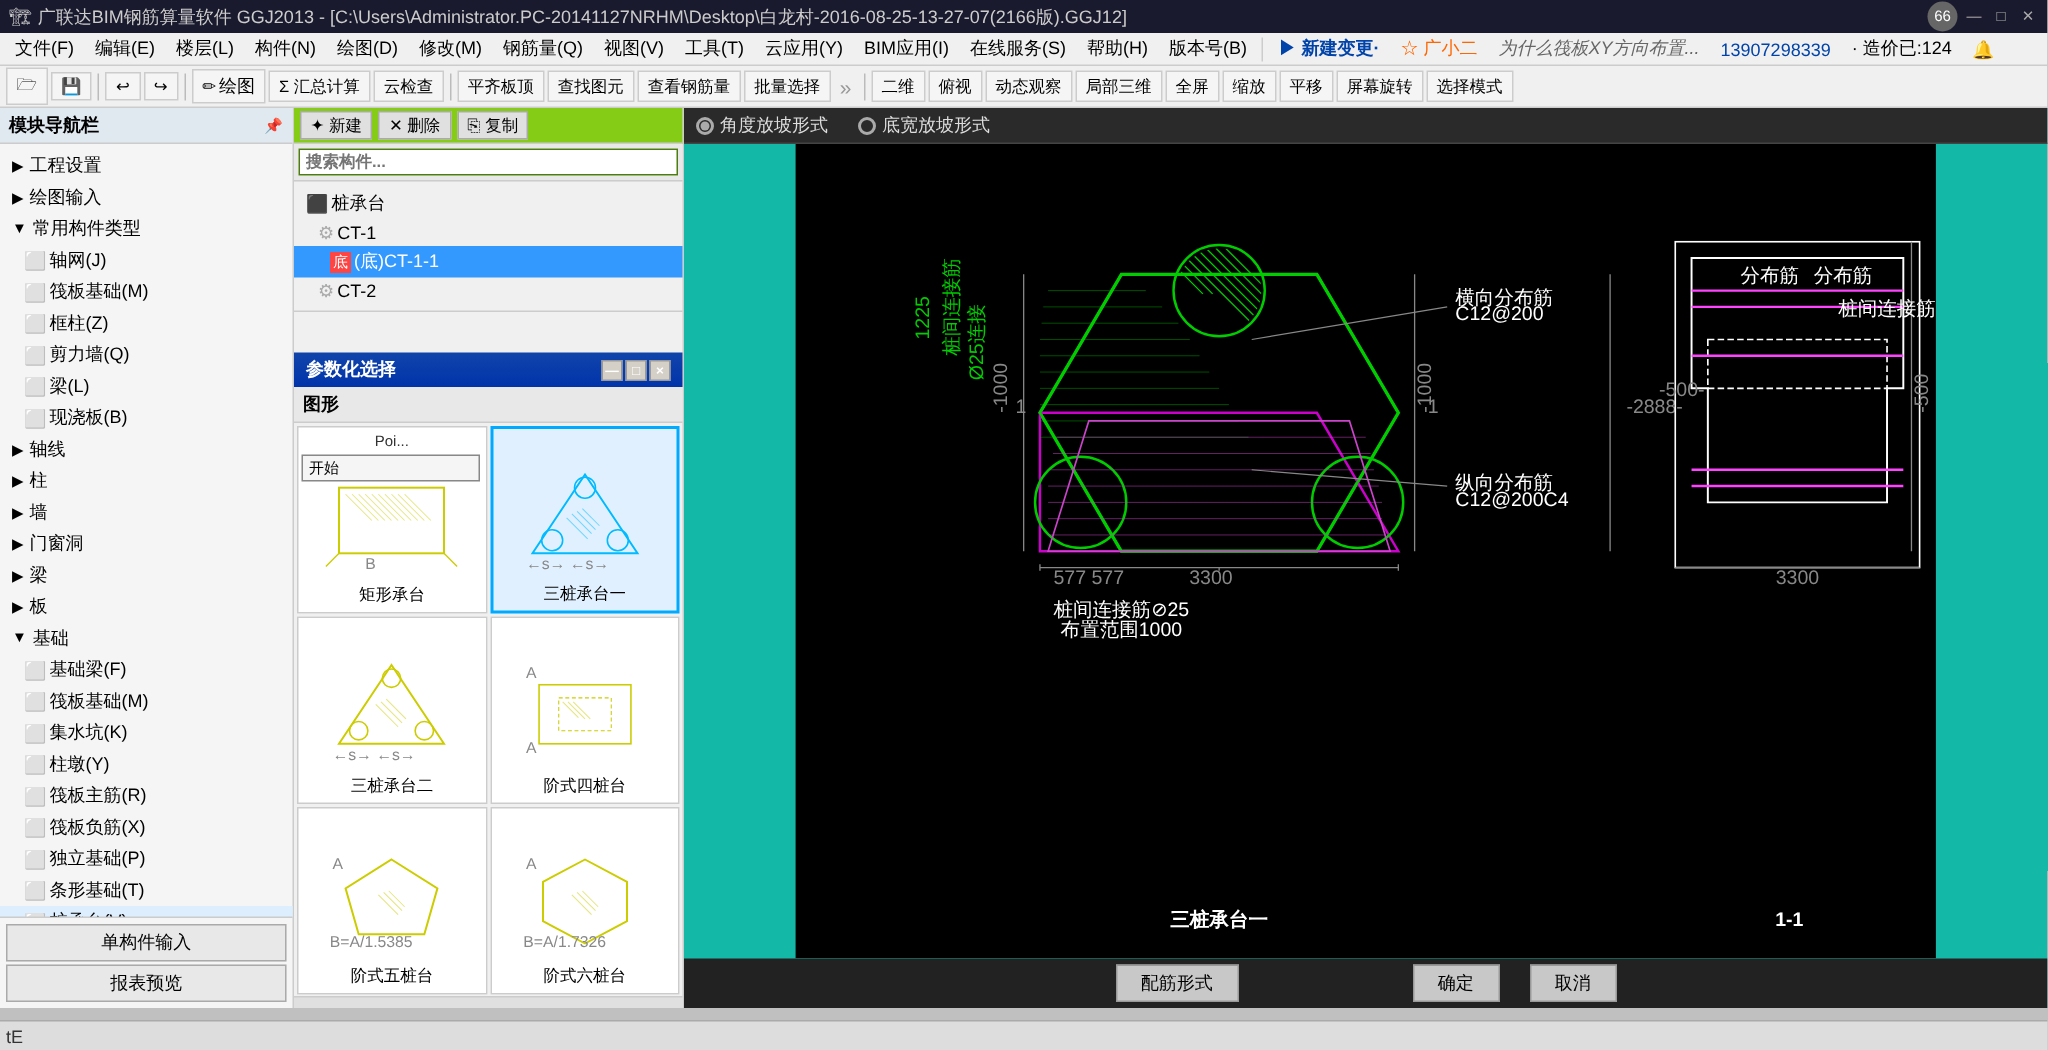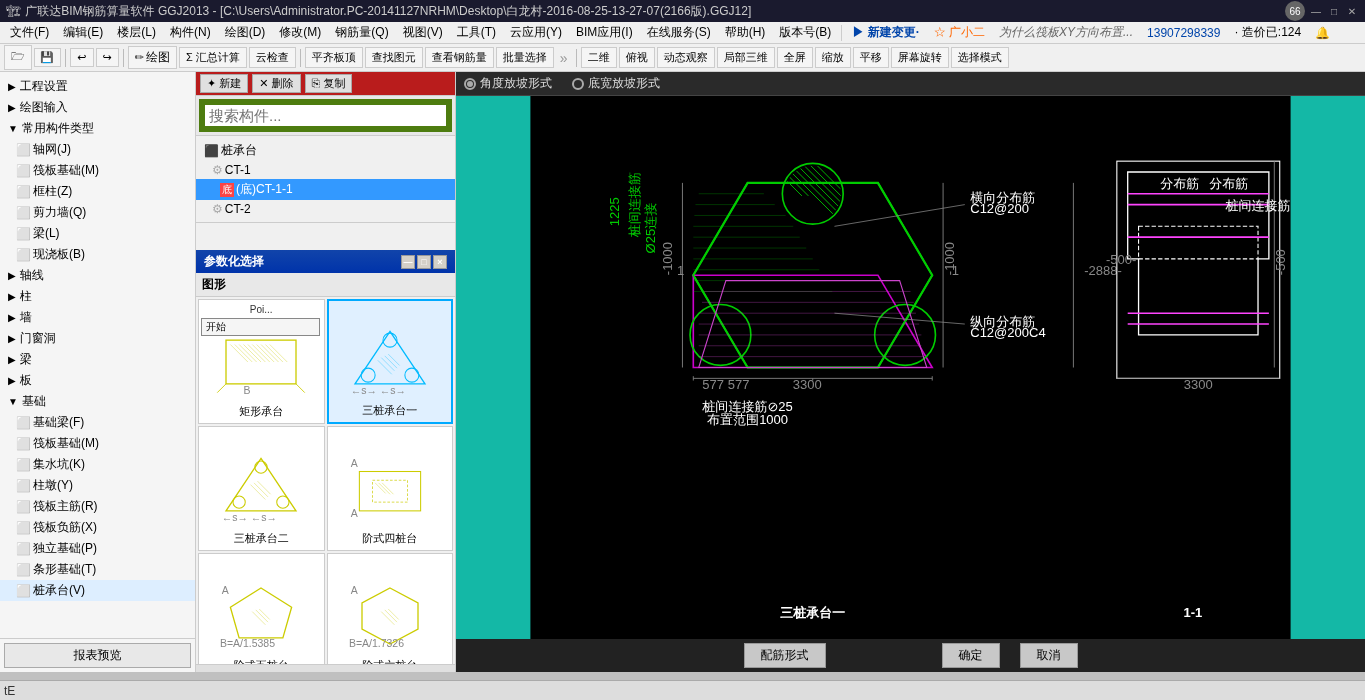--- a/index.html
+++ b/index.html
@@ -142,22 +142,23 @@
     }
 
     .search-bar {
       padding: 3px;
       background: #e8e8e8;
       border-bottom: 1px solid #ccc;
     }
     .search-input {
       width: 100%;
       padding: 2px 4px;
-      border: 6px solid #4d7c0f;
-      font-size: 15px;
+      border: 1px solid #4d7c0f;
+      font-size: 11px;
+      font-weight: bold;
     }
 
     .component-tree {
       padding: 4px 0;
       border-bottom: 1px solid #ccc;
     }
     .component-tree .tree-item { font-size: 11px; }
 
     .shape-label {
       padding: 3px 6px;
@@ -367,20 +368,24 @@
   <button class="toolbar-btn">全屏</button>
   <button class="toolbar-btn">缩放</button>
   <button class="toolbar-btn">平移</button>
   <button class="toolbar-btn">屏幕旋转</button>
   <button class="toolbar-btn">选择模式</button>
 </div>
 
 <div class="main-layout">
 
   <div class="sidebar">
+    <div class="sidebar-header">
+      <span>模块导航栏</span>
+      <span style="cursor:pointer;font-size:10px;">📌</span>
+    </div>
     <div class="sidebar-tree">
 
       <div class="tree-item tree-indent1">
         <span class="tree-arrow">▶</span>
         <span class="tree-item-text">工程设置</span>
       </div>
       <div class="tree-item tree-indent1">
         <span class="tree-arrow">▶</span>
         <span class="tree-item-text">绘图输入</span>
       </div>
@@ -475,27 +480,28 @@
         <span style="color:#888">⬜</span>
         <span class="tree-item-text">条形基础(T)</span>
       </div>
       <div class="tree-item tree-indent2" style="background:#ddeeff;">
         <span style="color:#888">⬜</span>
         <span class="tree-item-text">桩承台(V)</span>
       </div>
 
     </div>
     <div class="sidebar-bottom">
+      <button class="sidebar-btn">单构件输入</button>
       <button class="sidebar-btn">报表预览</button>
     </div>
   </div>
 
   <div class="middle-panel">
 
-    <div style="background:#b91c1c;border-bottom:1px solid #ccc;padding:2px 4px;display:flex;gap:4px;align-items:center;">
+    <div style="background:#84cc16;border-bottom:1px solid #ccc;padding:2px 4px;display:flex;gap:4px;align-items:center;">
       <button style="background:#e0e0e0;border:1px solid #aaa;padding:1px 6px;cursor:pointer;font-size:11px;">✦ 新建</button>
       <button style="background:#e0e0e0;border:1px solid #aaa;padding:1px 6px;cursor:pointer;font-size:11px;">✕ 删除</button>
       <button style="background:#e0e0e0;border:1px solid #aaa;padding:1px 6px;cursor:pointer;font-size:11px;">⎘ 复制</button>
     </div>
 
     <div class="search-bar">
       <input class="search-input" type="text" placeholder="搜索构件..." style="">
     </div>
 
     <div class="component-tree">

